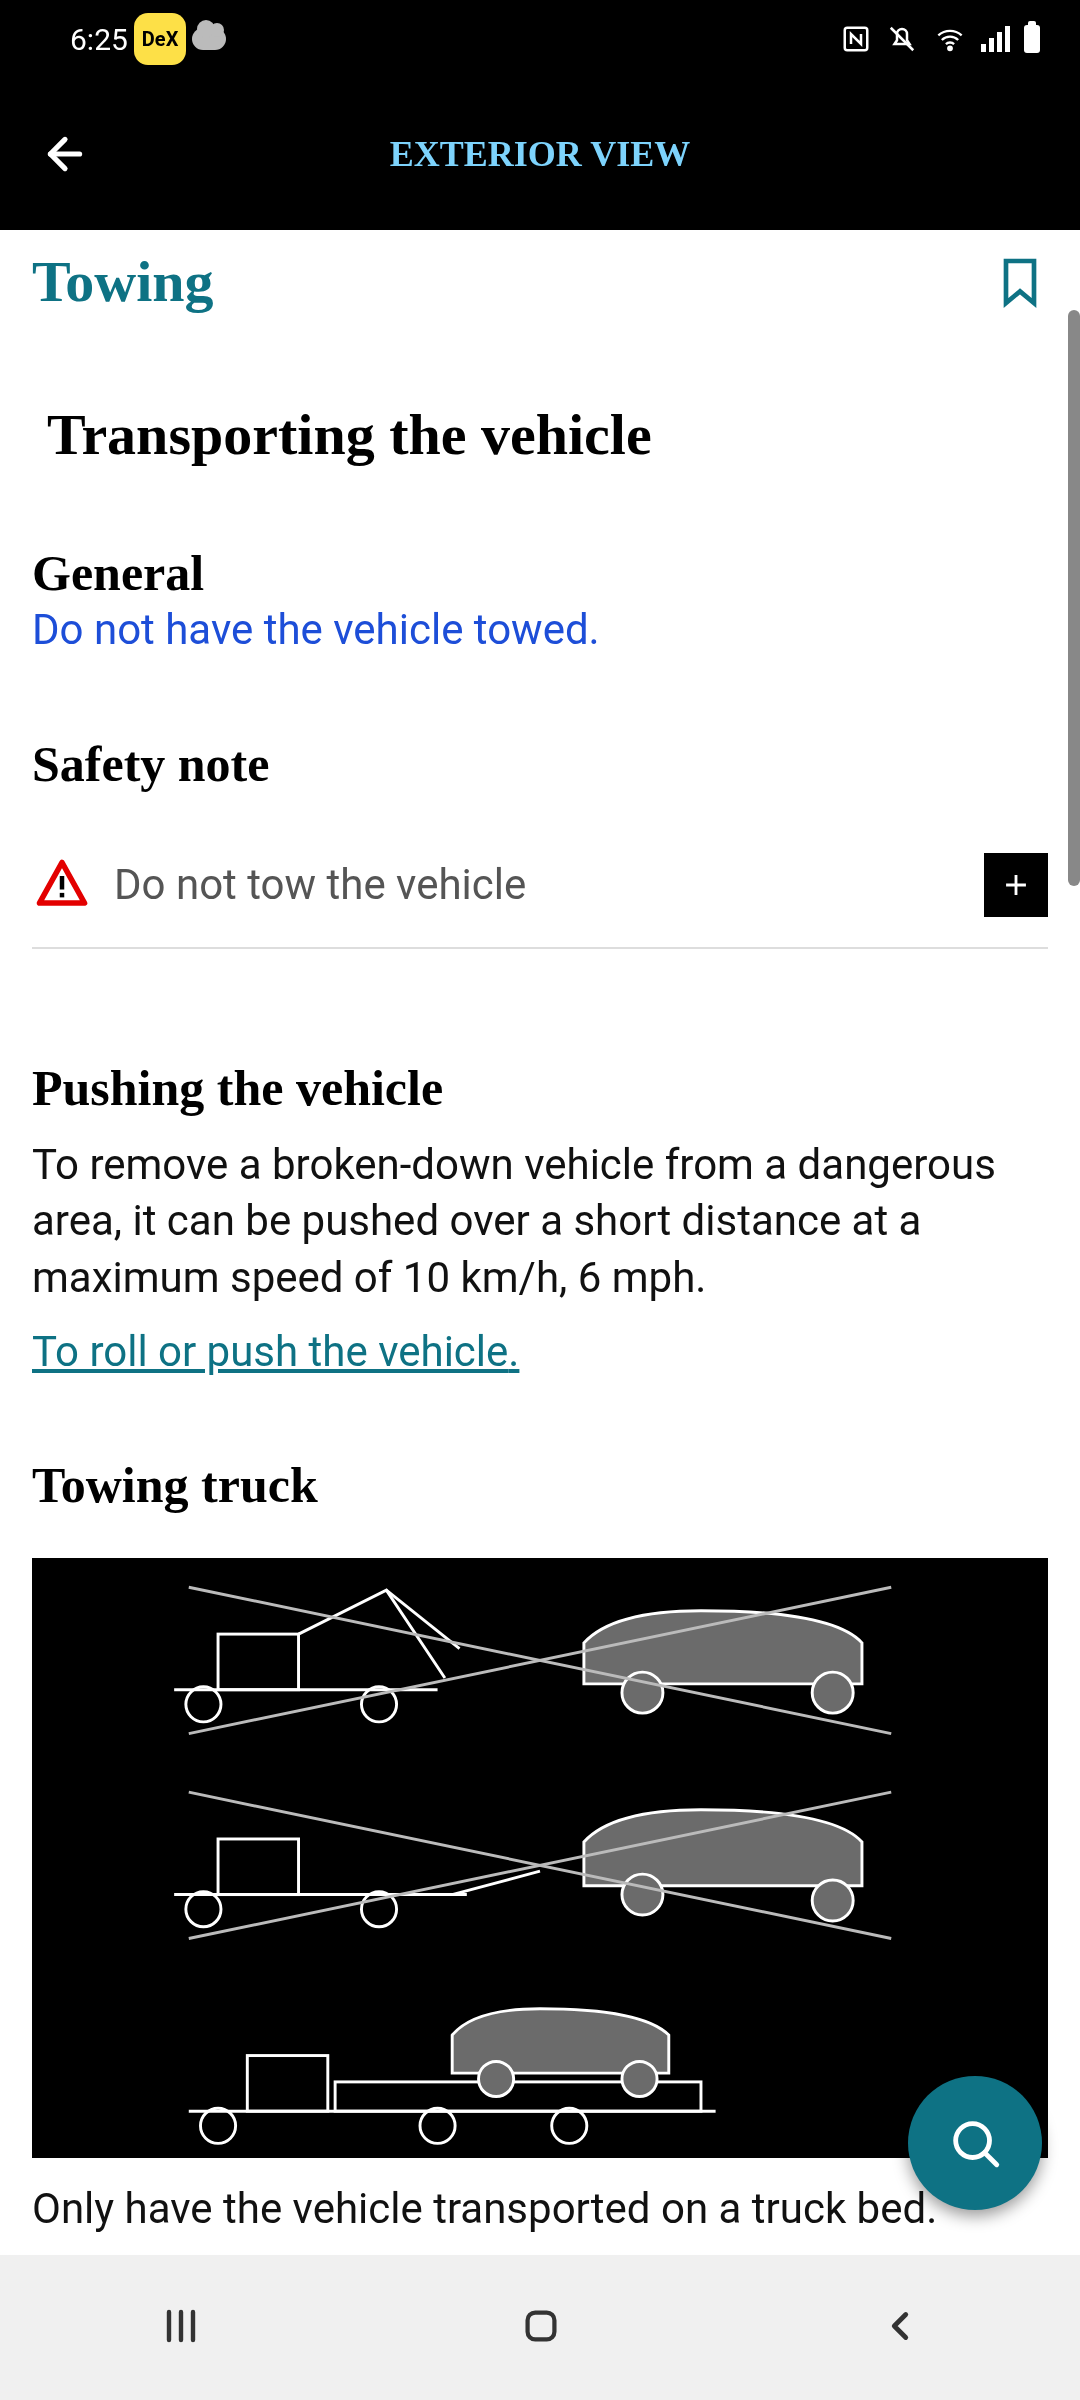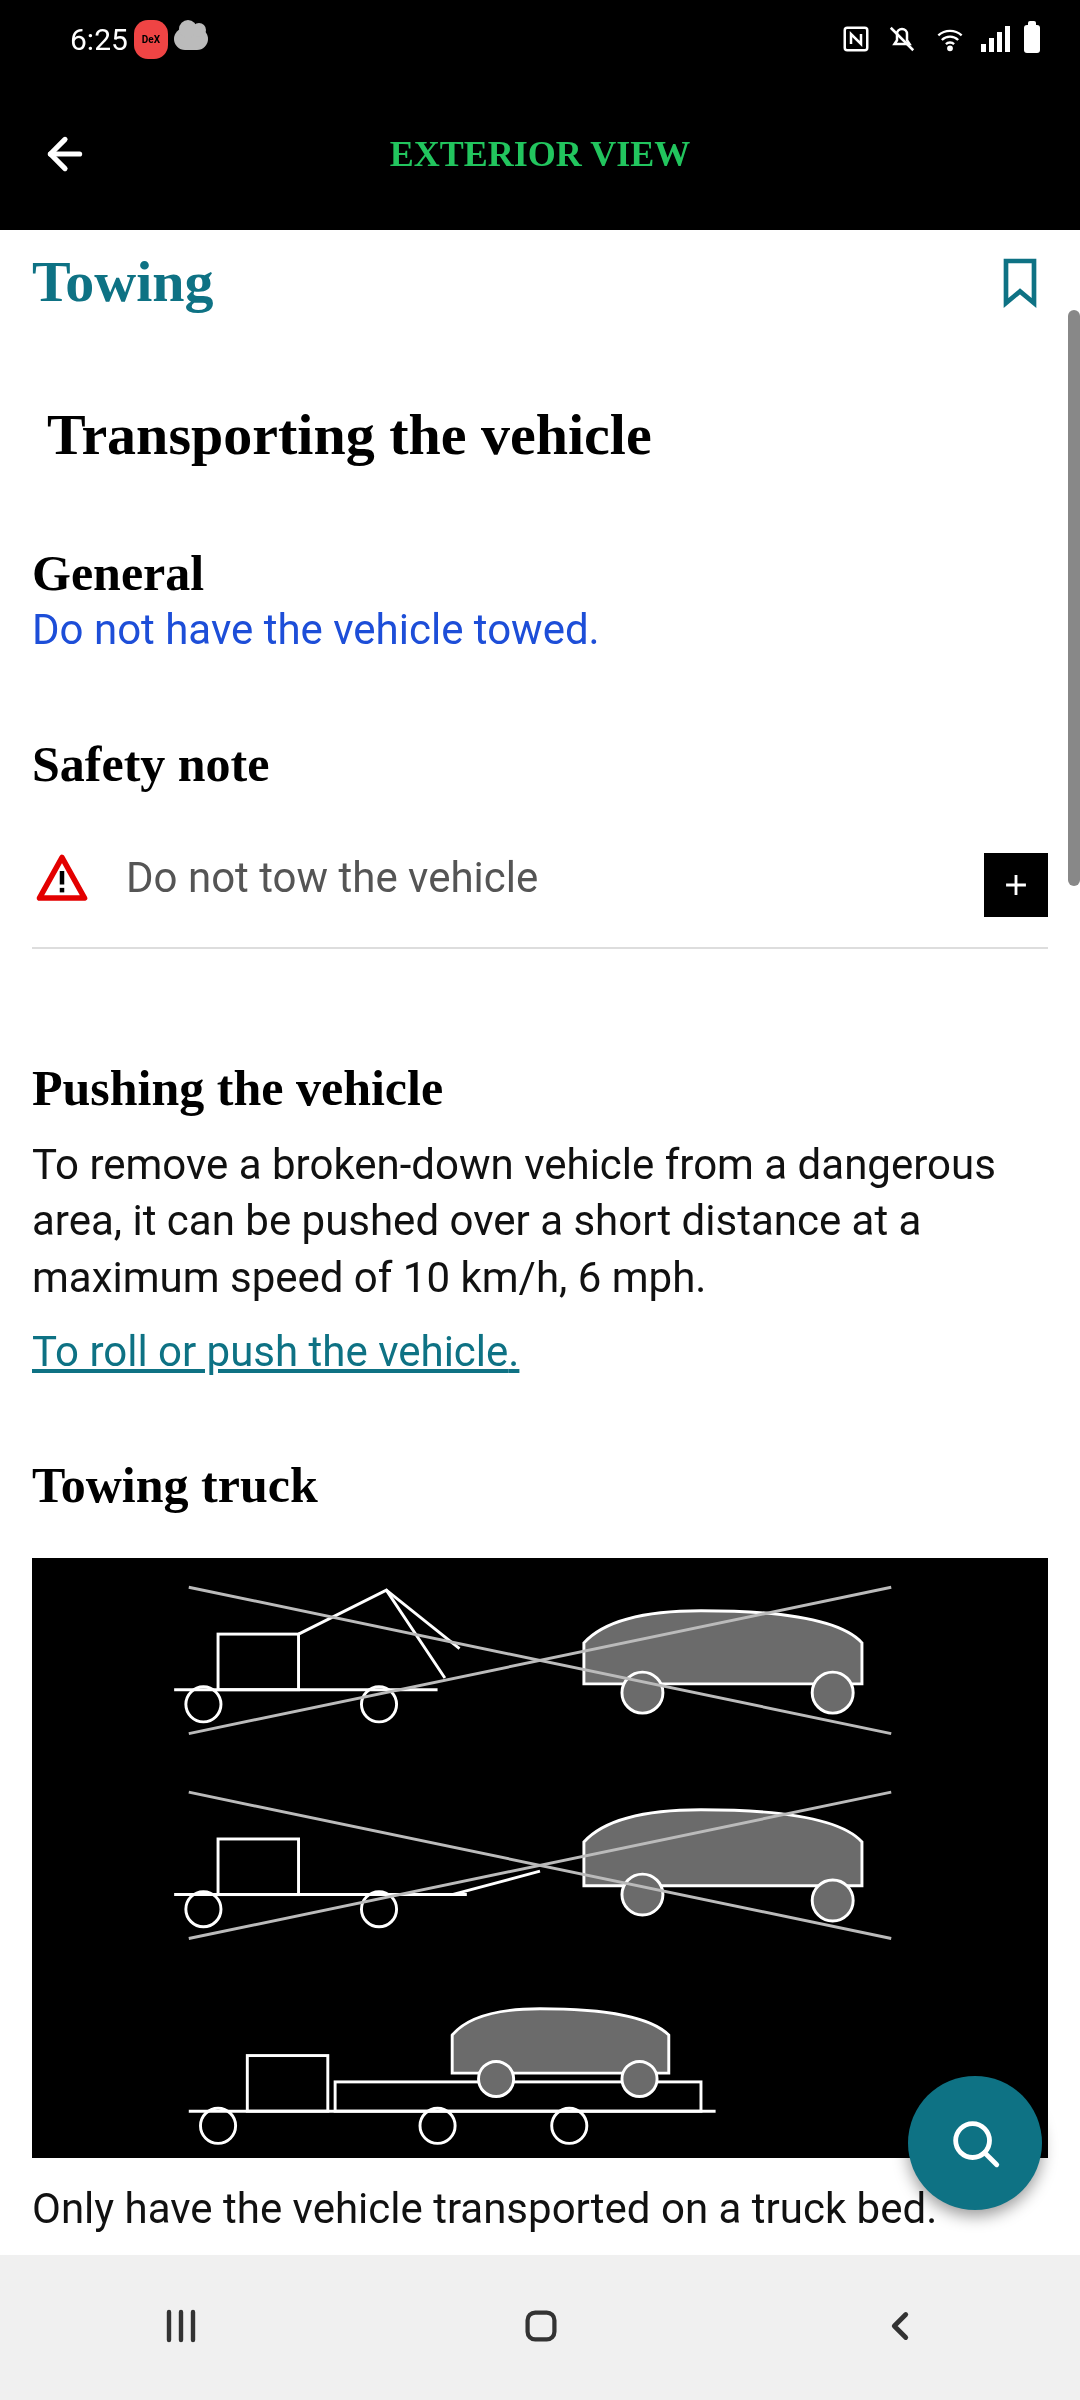--- a/index.html
+++ b/index.html
@@ -3,47 +3,47 @@
 <meta charset="utf-8">
 <style>
   * { margin: 0; padding: 0; box-sizing: border-box; }
   html, body { width: 1080px; height: 2400px; font-family: Georgia, 'Times New Roman', serif; background: #fff; overflow: hidden; }
   .sans { font-family: -apple-system, Roboto, Arial, sans-serif; }
 
   
   .status-bar { height: 78px; background: #000; color: #fff; display: flex; align-items: center; justify-content: space-between; padding: 0 40px 0 70px; font-size: 30px; }
   .status-left { display: flex; align-items: center; gap: 6px; }
   .status-right { display: flex; align-items: center; gap: 14px; }
-  .dex-badge { background: #ef4444; color: #000; border-radius: 14px; font-size: 10px; padding: 14px 8px; font-weight: 700; }
+  .dex-badge { background: #fde047; color: #000; border-radius: 14px; font-size: 20px; padding: 14px 8px; font-weight: 700; }
   .cloud { width: 34px; height: 22px; background: #bbb; border-radius: 12px; position: relative; }
   .cloud::before { content:''; position:absolute; width:18px; height:18px; background:#bbb; border-radius:50%; top:-8px; left:5px; }
   .cloud::after { content:''; position:absolute; width:14px; height:14px; background:#bbb; border-radius:50%; top:-5px; left:18px; }
   .sig-bars { display:flex; align-items:flex-end; gap:3px; height:26px; }
   .sig-bars span { width:5px; background:#fff; display:block; }
   .batt { width:16px; height:28px; background:#fff; border-radius:3px; position:relative; }
   .batt::before { content:''; position:absolute; top:-4px; left:4px; width:8px; height:4px; background:#fff; border-radius:2px 2px 0 0; }
 
   
-  .app-header { height: 152px; background: #000; color: #22c55e; display: flex; align-items: center; padding: 0 30px; }
+  .app-header { height: 152px; background: #000; color: #7dd3fc; display: flex; align-items: center; padding: 0 30px; }
   .back-btn { width: 70px; height: 70px; display:flex; align-items:center; justify-content:center; }
   .header-titles { flex: 1; text-align: center; margin-left: -70px; }
   .header-line1 { font-size: 36px; font-weight: 700; font-family: Georgia, serif; }
   .header-line2 { font-size: 42px; font-weight: 500; font-family: Arial, sans-serif; letter-spacing: 1px; }
 
   
   .content { padding: 0 32px 0 32px; position: relative; }
   .row-title { display: flex; align-items: center; justify-content: space-between; padding-top: 18px; }
   .section-link { color: #0e7284; font-size: 58px; font-weight: 700; font-family: Georgia, serif; }
   .bookmark { width: 56px; height: 64px; }
 
   .h1 { font-size: 58px; font-weight: 700; margin-top: 86px; font-family: Georgia, serif; margin-left: 15px; }
   .h2 { font-size: 50px; font-weight: 700; margin-top: 76px; font-family: Georgia, serif; }
   .body { font-size: 42px; line-height: 1.35; color: #1d4ed8; }
 
-  .safety-row { display:flex; gap: 34px; margin-top: 60px; padding-bottom: 30px; border-bottom: 2px solid #ddd; }
+  .safety-row { display:flex; align-items:center; gap: 22px; margin-top: 60px; padding-bottom: 30px; border-bottom: 2px solid #ddd; }
   .warn-icon { width: 60px; height: 54px; flex-shrink:0; }
   .safety-text { flex:1; font-size: 42px; color:#555; }
   .expand-btn { width: 64px; height: 64px; background: #000; color:#fff; display:flex; align-items:center; justify-content:center; font-size:42px; font-weight:300; }
 
   .pushing-section { margin-top: 110px; }
   .pushing-title { font-size: 50px; font-weight:700; font-family: Georgia, serif; }
   .pushing-body { font-size: 42px; line-height:1.35; margin-top: 20px; color:#111; }
   .link { color:#0e7284; text-decoration: underline; font-size:42px; display:inline-block; margin-top: 20px; }
 
   .towing-title { font-size: 50px; font-weight:700; margin-top: 80px; font-family: Georgia, serif; }

